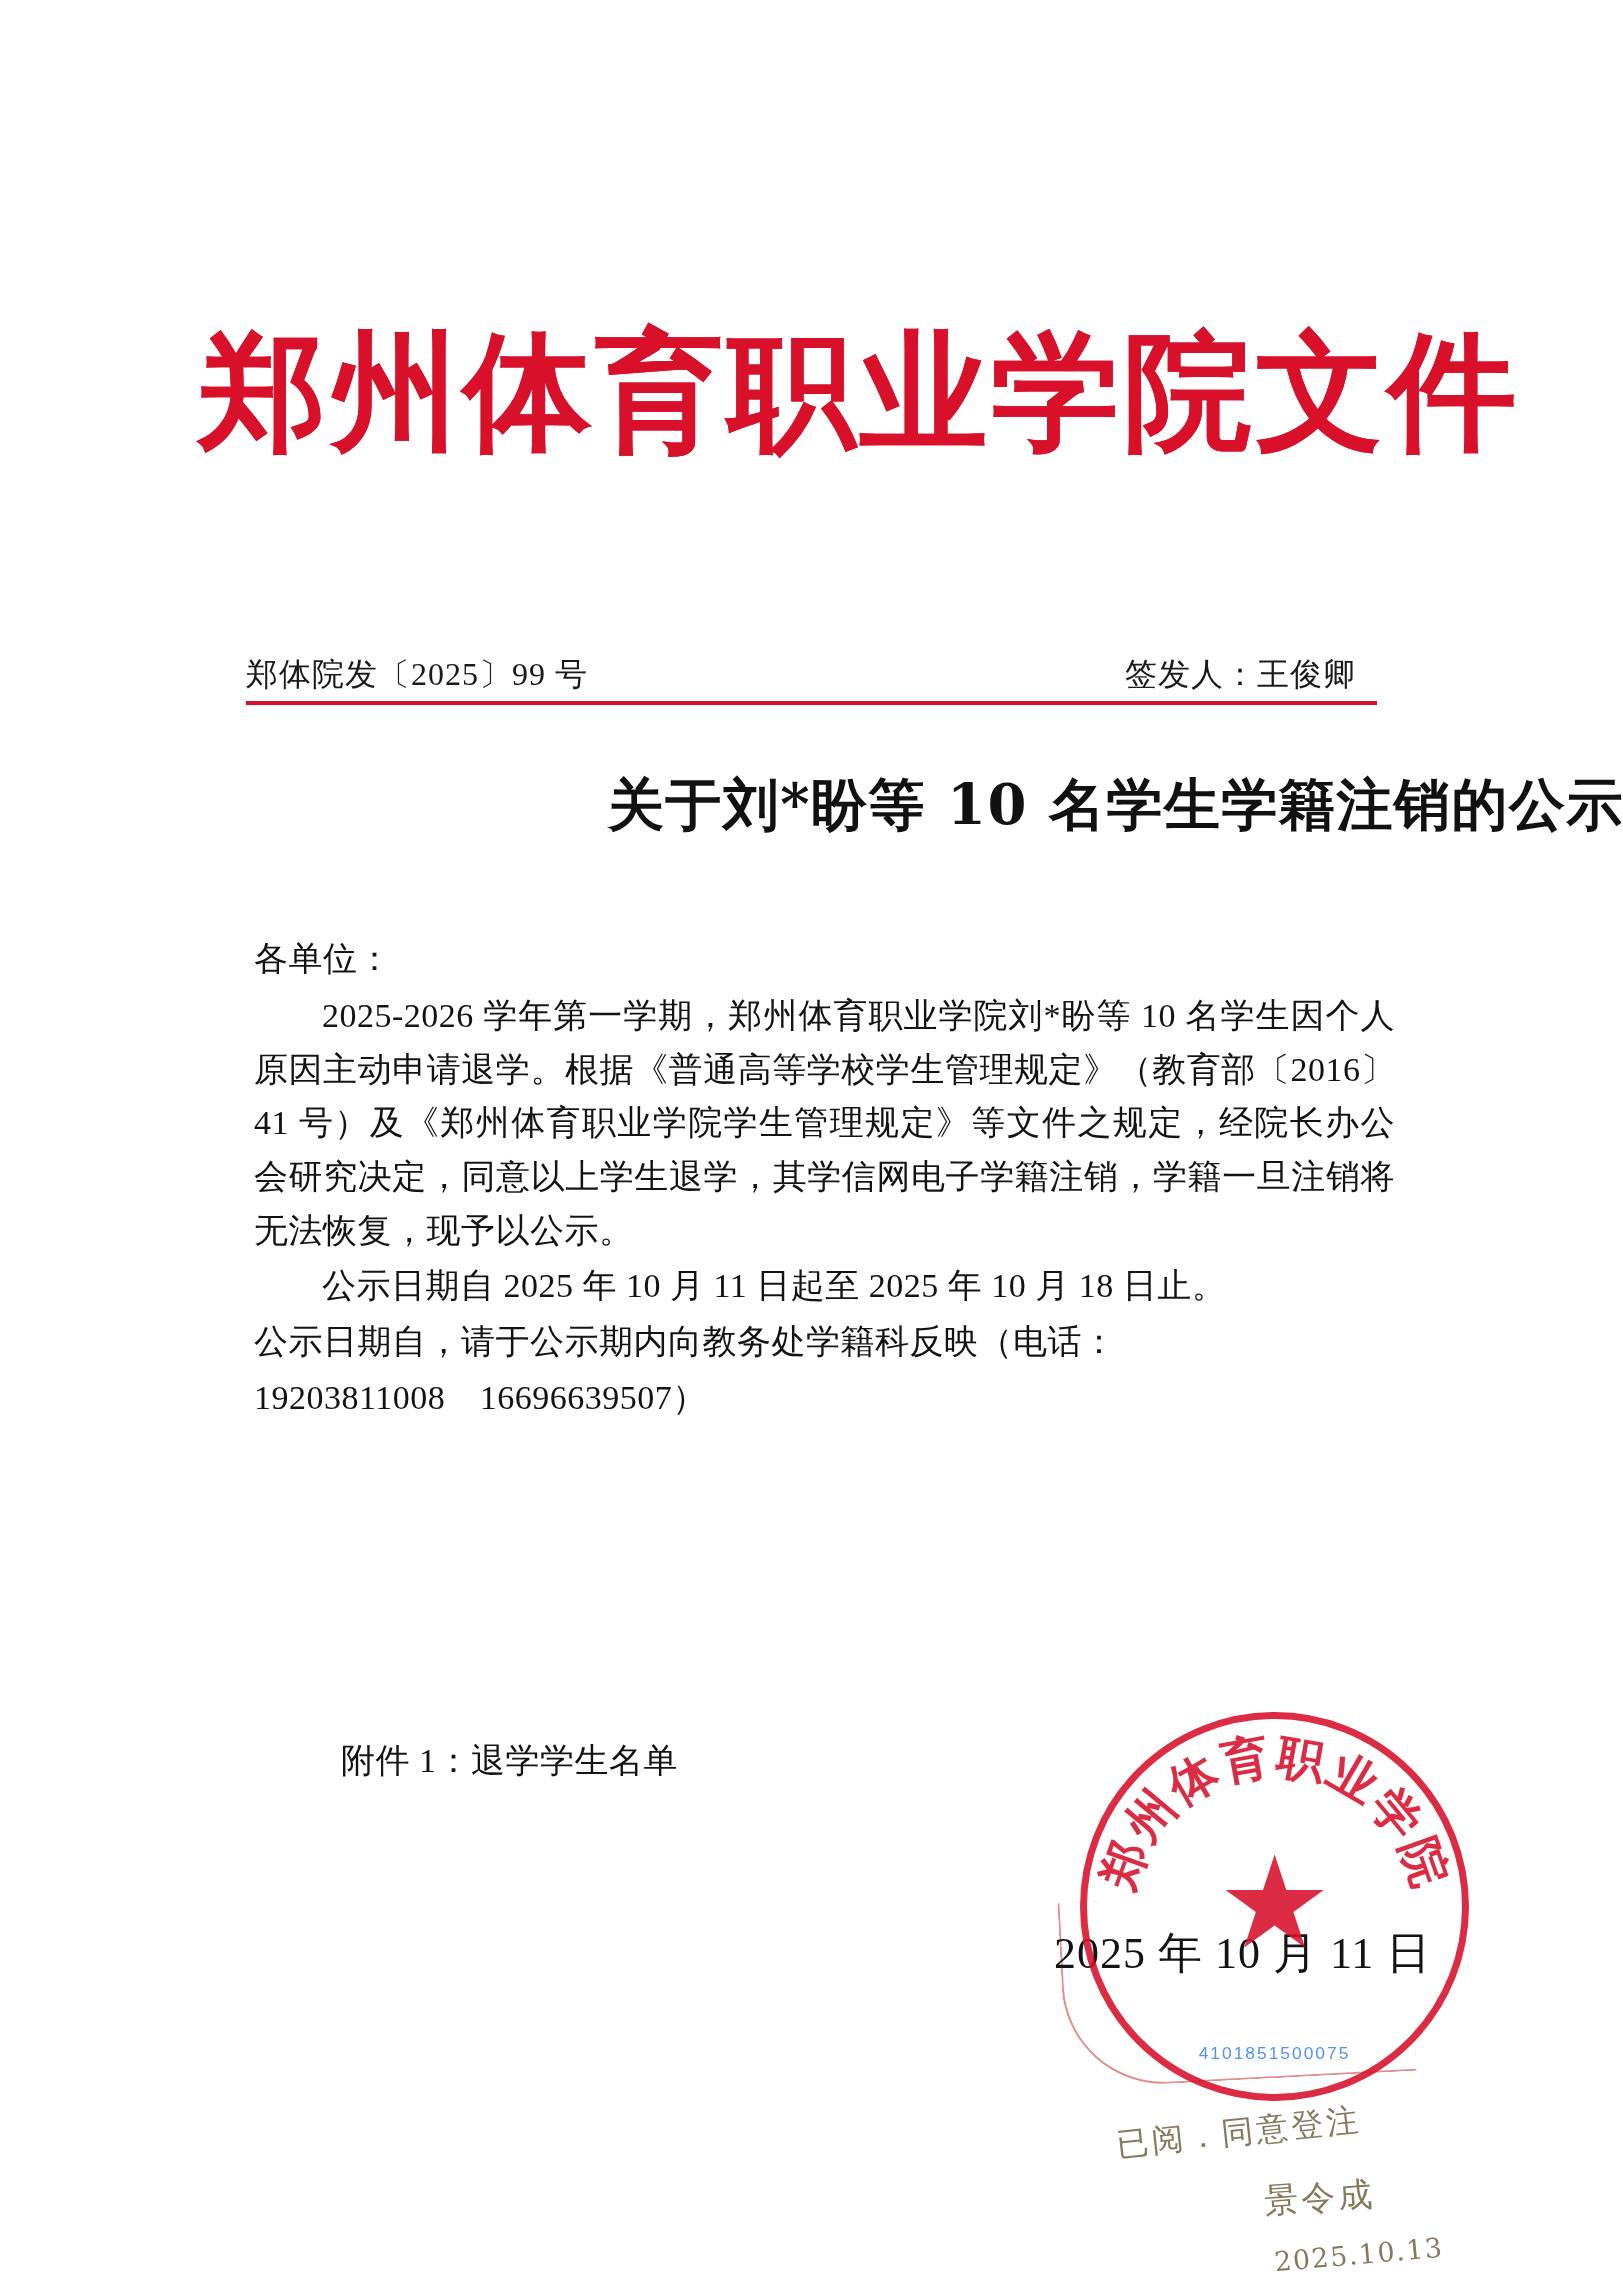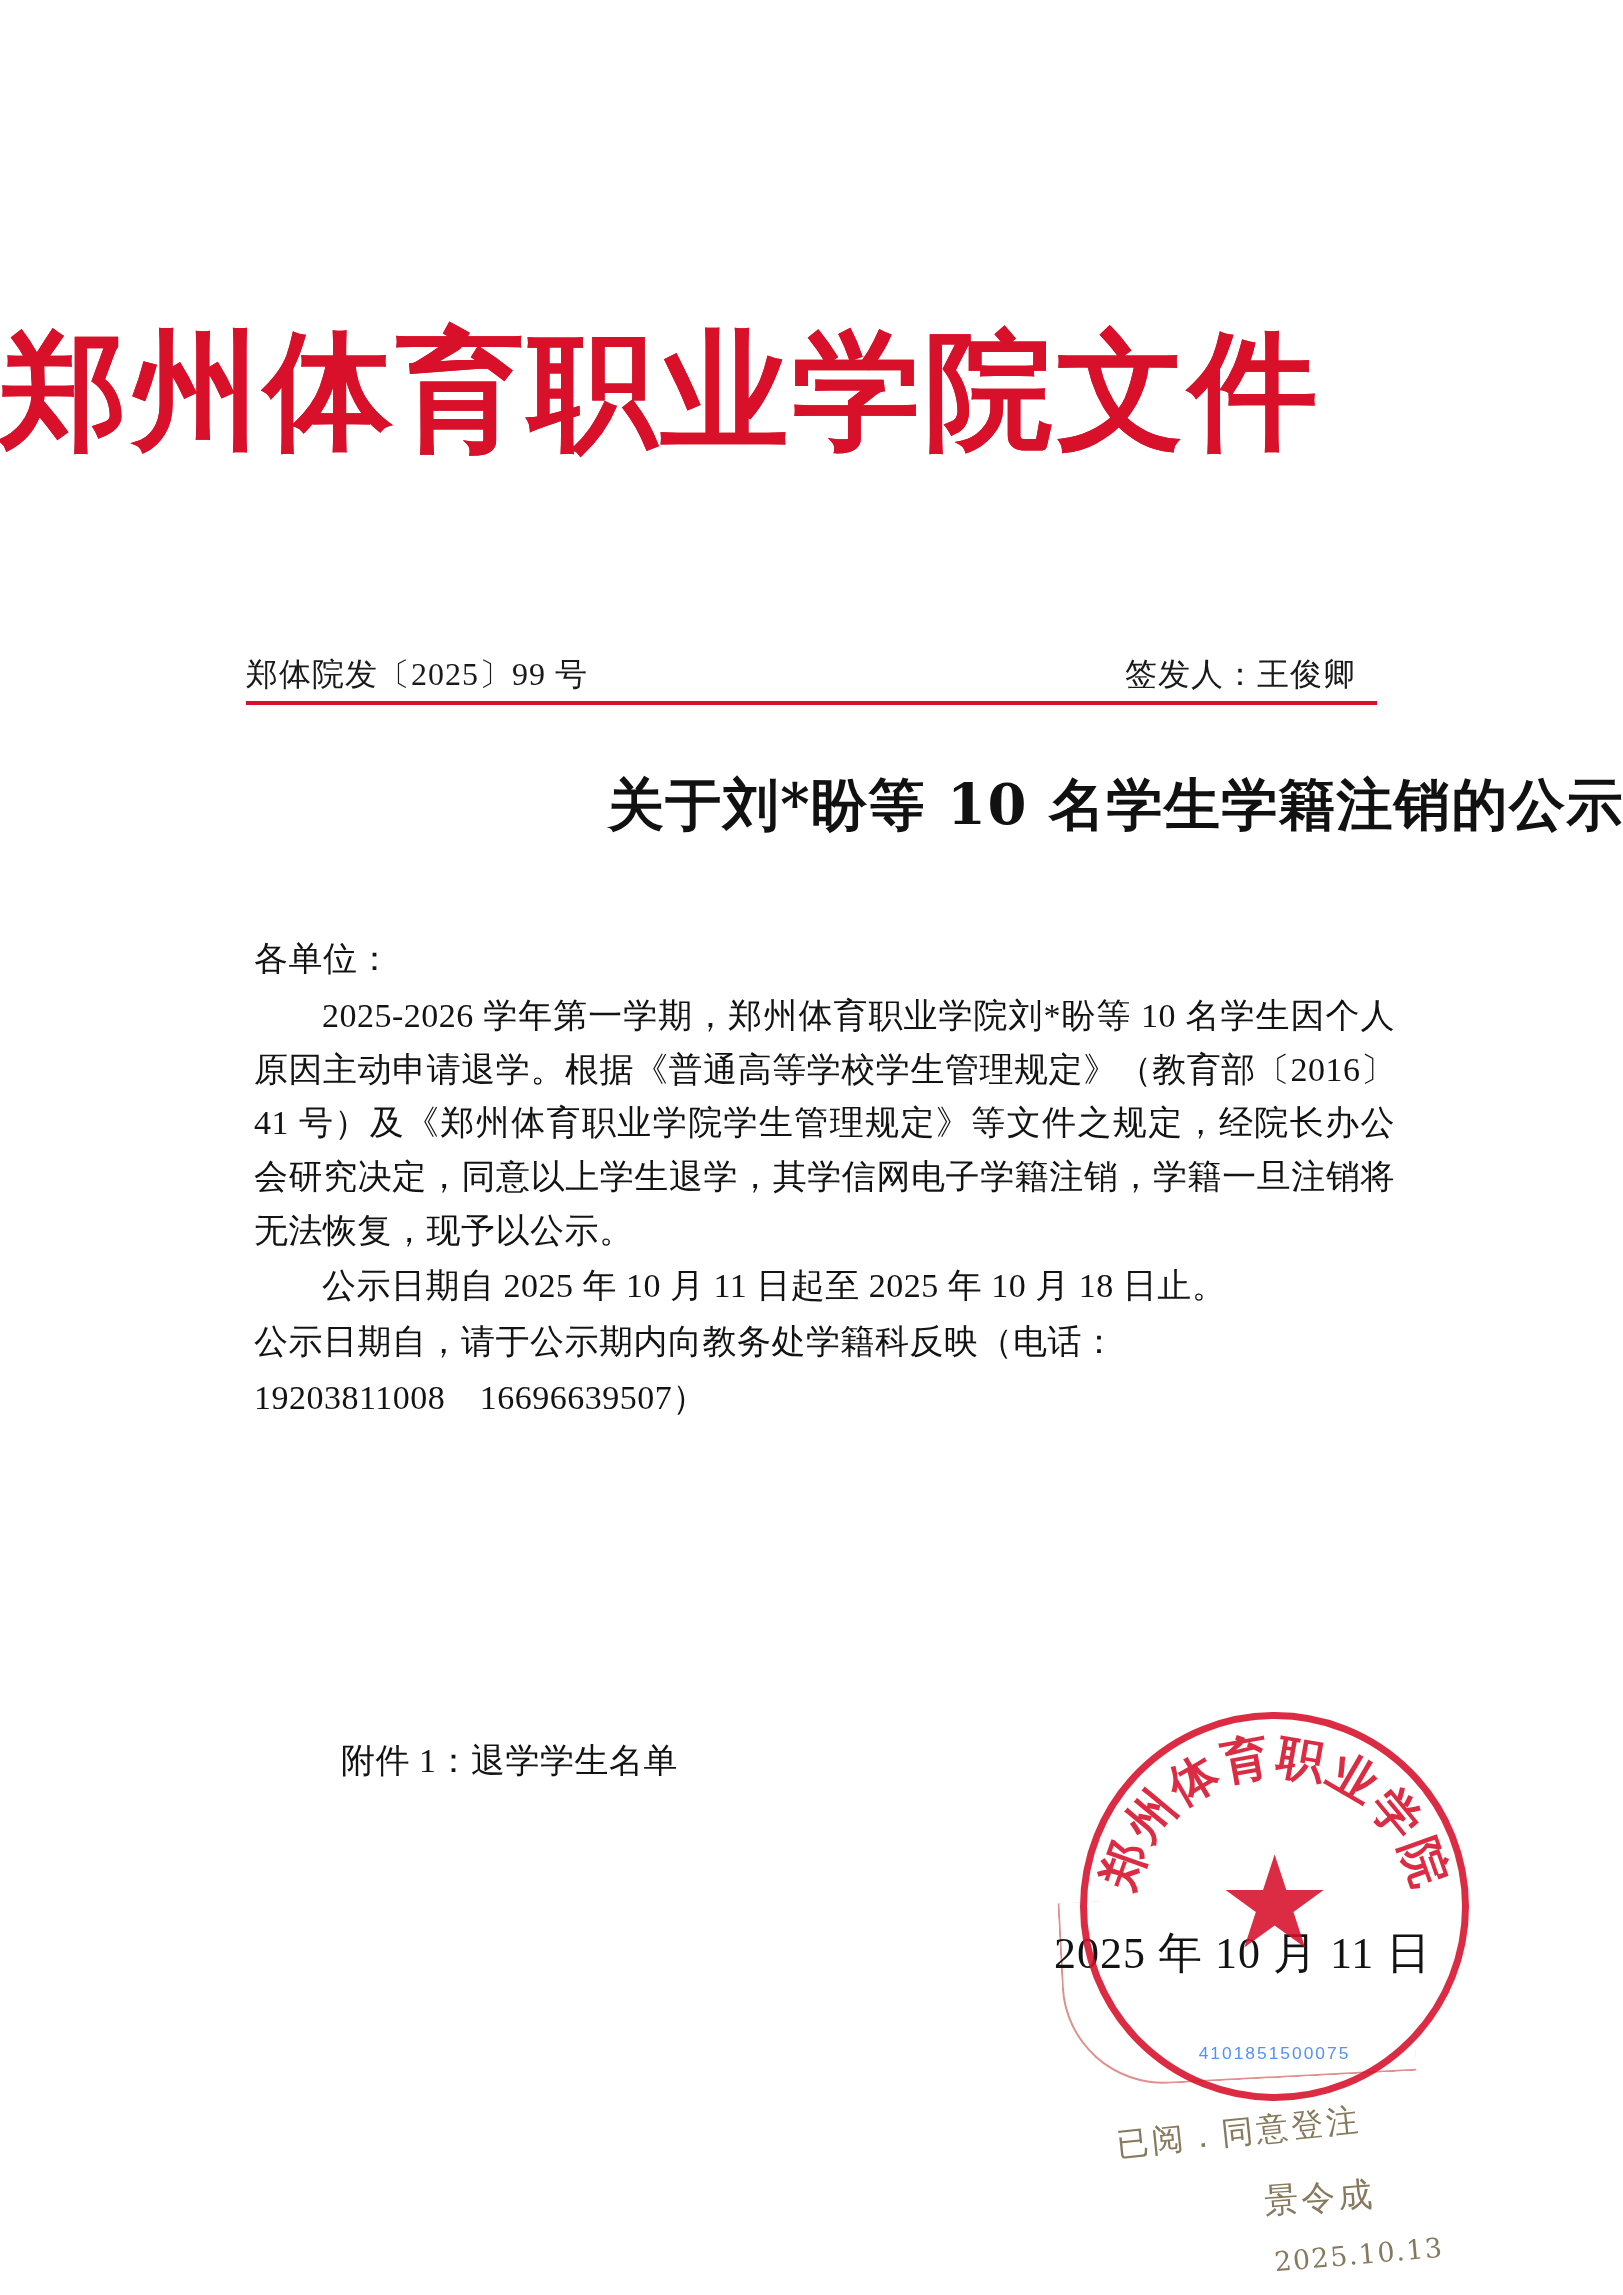--- a/index.html
+++ b/index.html
@@ -25,23 +25,23 @@
     height: 2295px;
     background: #ffffff;
   }
 
   
   .masthead {
     position: absolute;
     top: 328px;
     left: 0;
     width: 1520px;
-    text-align: left;
+    text-align: right;
     color: #d8102a;
-    font-family: Liberation Serif, serif;
+    font-family: Liberation Sans, sans-serif;
     font-weight: bold;
     font-size: 128px;
     letter-spacing: 4.1px;
     line-height: 1;
     white-space: nowrap;
     text-shadow: 0 0 0.5px #d8102a;
   }
 
   
   .docline {

